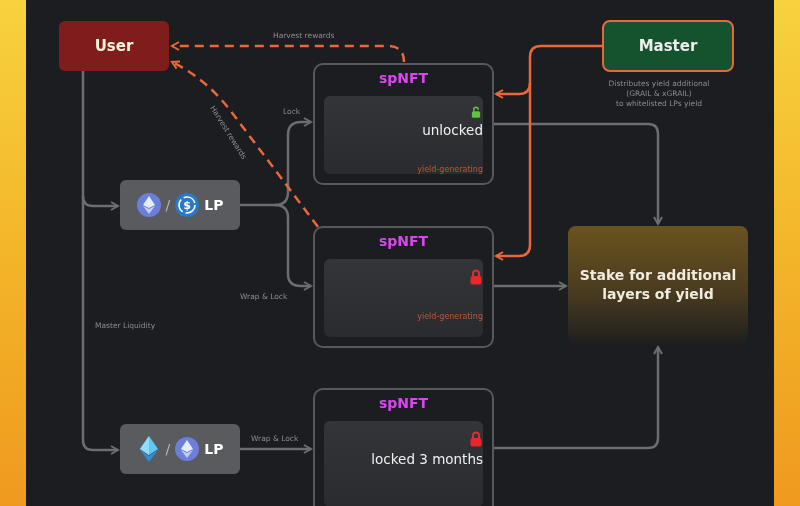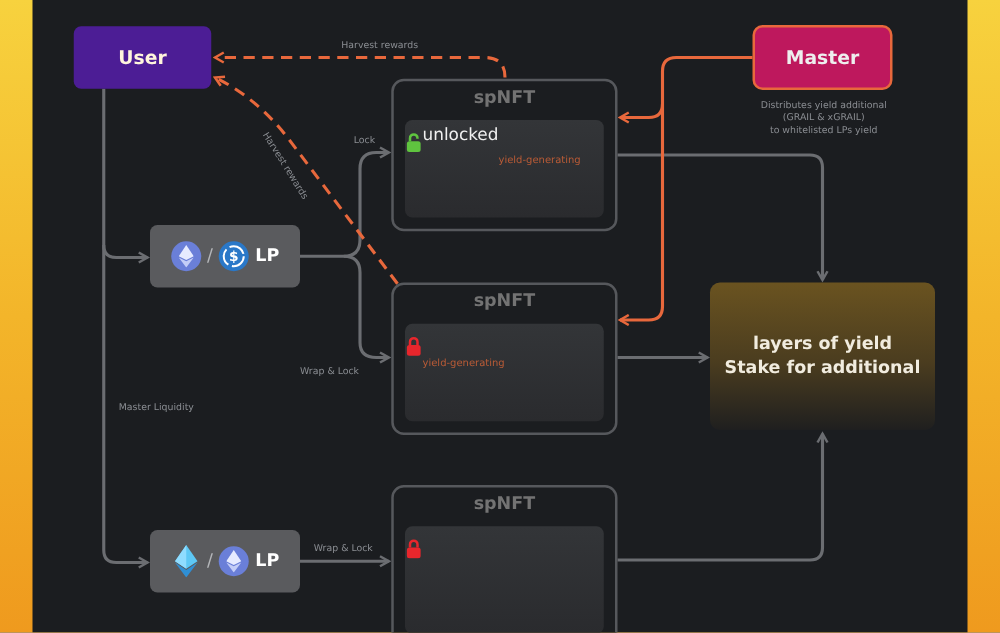--- a/index.html
+++ b/index.html
@@ -10,27 +10,27 @@
     background: linear-gradient(180deg, #f7d23e 0%, #f3b52a 50%, #ef9a1e 100%);
   }
   .panel {
     position: absolute; left: 26px; top: 0; width: 748px; height: 506px;
     background: #1b1d20;
   }
   svg.wires { position: absolute; left: 0; top: 0; width: 800px; height: 506px; }
   .node { position: absolute; }
   .user-box {
     left: 59px; top: 21px; width: 110px; height: 50px;
-    background: #4c1d95; border-radius: 6px;
+    background: #7f1d1d; border-radius: 6px;
     display: flex; align-items: center; justify-content: center;
     color: #fff5dc; font-weight: bold; font-size: 15px;
   }
   .master-box {
-    left: 602px; top: 20px; width: 112px; height: 52px;
-    background: #be185d; border: 2px solid #e8683c; border-radius: 8px;
+    left: 602px; top: 20px; width: 132px; height: 52px;
+    background: #14532d; border: 2px solid #e8683c; border-radius: 8px;
     display: flex; align-items: center; justify-content: center;
     color: #eeeeee; font-weight: bold; font-size: 15px;
   }
   .master-note {
     left: 585px; top: 79px; width: 148px;
     color: #8a8d92; font-size: 7.5px; line-height: 10px; text-align: center;
   }
   .lp-box {
     width: 120px; height: 50px; background: #5a5b5e; border-radius: 6px;
     display: flex; align-items: center; justify-content: center; gap: 5px;
@@ -46,28 +46,28 @@
   .coin-usdc { background: #2a78c8; }
   .slash { color: #b4b6b9; font-weight: normal; font-size: 14px; }
   .spnft {
     width: 181px; height: 122px; border: 2px solid #56585c; border-radius: 10px;
     background: #1b1d20;
   }
   .sp1 { left: 313px; top: 63px; }
   .sp2 { left: 313px; top: 226px; }
   .sp3 { left: 313px; top: 388px; height: 130px; }
   .sp-title {
-    text-align: center; color: #737373; font-weight: bold; font-size: 14px;
+    text-align: center; color: #d946ef; font-weight: bold; font-size: 14px;
     margin-top: 5px; height: 20px;
   }
   .sp-inner {
     position: absolute; left: 9px; right: 9px; top: 31px; bottom: 9px;
     background: linear-gradient(180deg, #333538 0%, #2a2b2e 100%);
     border-radius: 6px;
-    display: flex; flex-direction: row; align-items: flex-start;
+    display: flex; flex-direction: column; align-items: flex-end;
   }
   .lock { margin-top: 10px; width: 14px; height: 16px; }
   .sp-state { color: #f0f0f0; font-size: 13.5px; margin-top: 4px; }
   .sp-yield { color: #b95b36; font-size: 8px; margin-top: 27px; }
   .stake-box {
     left: 568px; top: 226px; width: 180px; height: 118px; border-radius: 8px;
     background: linear-gradient(180deg, #6a5320 0%, #4a3c1f 55%, #1f1f1f 100%);
     display: flex; align-items: center; justify-content: center; text-align: center;
     color: #f1ecdf; font-weight: bold; font-size: 14px; line-height: 19px;
   }
@@ -193,21 +193,22 @@
   </div>
 </div>
 
 <div class="node spnft sp3">
   <div class="sp-title">spNFT</div>
   <div class="sp-inner">
     <svg class="lock" viewBox="0 0 14 16">
       <path d="M4,7 L4,4.5 A3,3 0 0 1 10,4.5 L10,7" fill="none" stroke="#e8262c" stroke-width="2"></path>
       <rect x="1.5" y="7" width="11" height="8.5" rx="2" fill="#e8262c"></rect>
     </svg>
+    <div class="sp-state">locked 3 months</div>
   </div>
 </div>
 
 <div class="node stake-box">
   <div>
+    <div>Stake for additional</div>
     <div>layers of yield</div>
-    <div>Stake for additional</div>
   </div>
 </div>
 
 </body></html>

